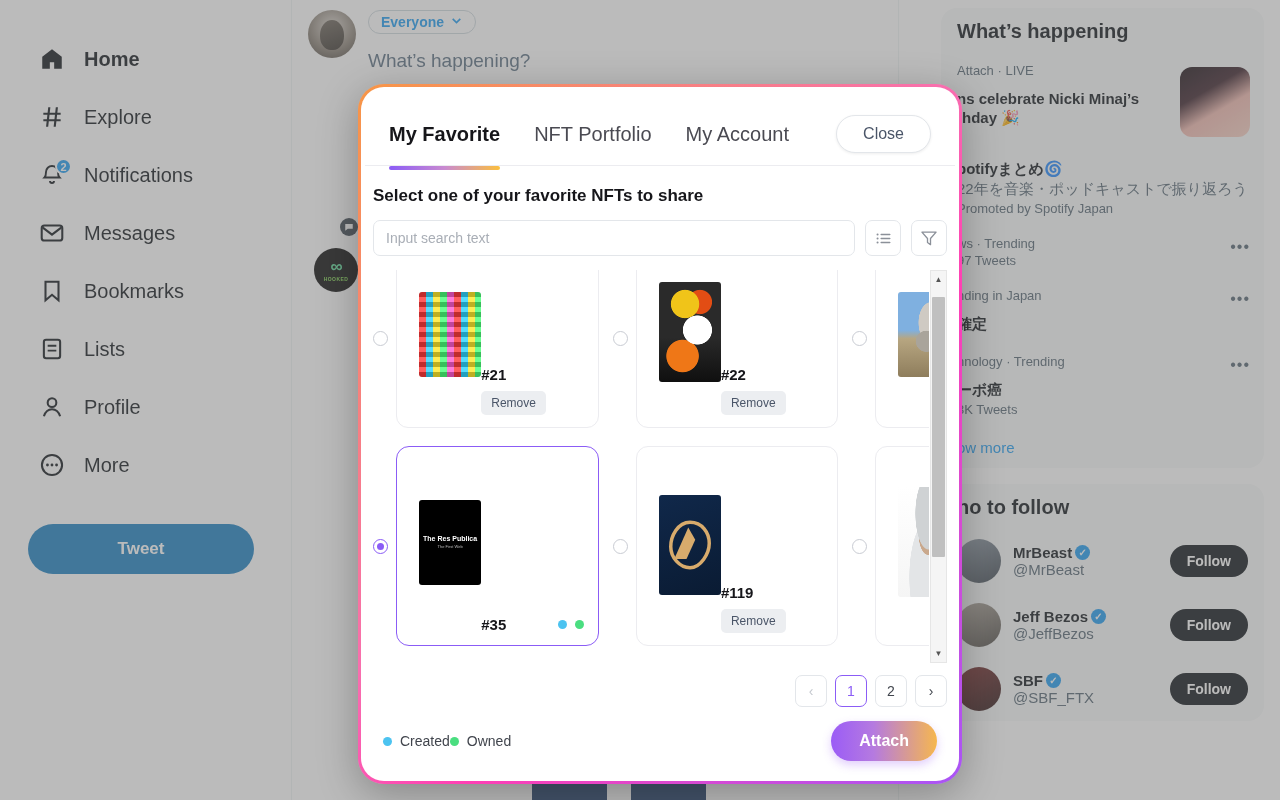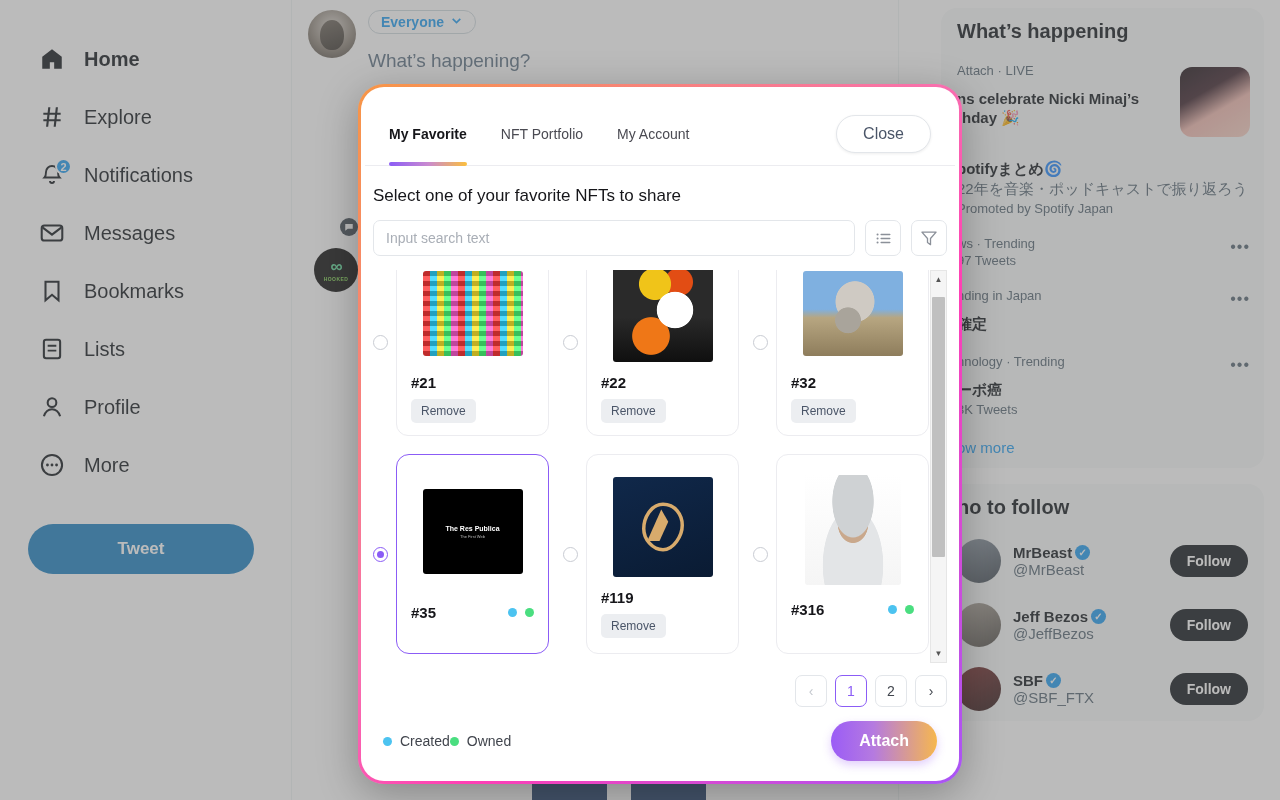--- a/index.html
+++ b/index.html
@@ -88,50 +88,50 @@
     position:absolute; left:358px; top:84px; width:604px; height:700px; z-index:10;
     border-radius:26px; padding:3px;
     background: linear-gradient(135deg, #f79646 0%, #f86fae 45%, #ff3fb4 62%, #a855f7 100%);
     box-shadow: 0 10px 40px rgba(0,0,0,0.28);
   }
   .modal {
     width:100%; height:100%; background:#fff; border-radius:23px; position:relative; overflow:hidden;
     display:flex; flex-direction:column;
   }
   .tabs-row { display:flex; align-items:center; padding:28px 28px 0 28px; }
-  .tab { font-size:14px; color:#4a4a52; margin-right:34px; padding-bottom:12px; cursor:pointer; position:relative; }
+  .tab { font-size:20px; color:#4a4a52; margin-right:34px; padding-bottom:12px; cursor:pointer; position:relative; }
   .tab.active { font-weight:bold; color:#16161a; }
   .tab.active::after {
     content:""; position:absolute; left:0; right:0; bottom:-12px; height:4px; border-radius:2px;
     background: linear-gradient(90deg,#8b5cf6 0%, #c98ad0 50%, #fbbf3d 100%);
   }
   .close-btn {
     margin-left:auto; margin-bottom:12px; background:#fff; border:1px solid #e3e6ea; border-radius:20px;
     padding:9px 26px; font-size:16px; color:#4a5568; cursor:pointer; box-shadow:0 1px 3px rgba(0,0,0,0.07);
   }
   .tab-divider { height:1px; background:#ececf0; margin:0 4px; }
-  .modal-sub { font-size:17px; font-weight:normal; color:#16161a; padding:20px 12px 0 12px; }
+  .modal-sub { font-size:17px; font-weight:bold; color:#16161a; padding:20px 12px 0 12px; }
   .search-row { display:flex; align-items:center; gap:10px; padding:14px 12px 0 12px; }
   .search-input {
     flex:1; height:36px; border:1px solid #e3e6ea; border-radius:7px; padding:0 12px;
     font-size:14px; color:#16161a; font-family:"Liberation Sans", sans-serif; outline:none; background:#fff;
   }
   .search-input::placeholder { color:#a9aeb6; }
   .icon-btn { width:36px; height:36px; border:1px solid #e3e6ea; border-radius:7px; background:#fff; display:flex; align-items:center; justify-content:center; cursor:pointer; }
 
   .grid-area { flex:1; position:relative; margin:14px 12px 0 12px; overflow:hidden; }
   .grid-scroll { position:absolute; inset:0 18px 0 0; overflow:hidden; }
   .grid { display:grid; grid-template-columns:repeat(3,1fr); gap:18px 14px; padding-top:0; margin-top:-22px; }
   .cell { display:flex; align-items:center; gap:8px; }
   .radio { width:15px; height:15px; border-radius:50%; border:1.5px solid #c9ccd3; flex:none; cursor:pointer; position:relative; background:#fff; }
   .radio.checked { border-color:#8b5cf6; }
   .radio.checked::after { content:""; position:absolute; left:3px; top:3px; width:7px; height:7px; border-radius:50%; background:#8b5cf6; }
   .card {
     flex:1; border:1px solid #ececf0; border-radius:12px; background:#fff; min-height:180px;
-    display:flex; flex-direction:column; align-items:center; padding:12px 14px 12px 14px;
+    display:flex; flex-direction:row; align-items:flex-end; padding:12px 14px 12px 22px;
   }
   .card.selected { border-color:#8b5cf6;border-radius:13px; }
   .card-thumb { width:100px; height:85px; border-radius:3px; margin:10px 0 18px 0; align-self:center; }
   .card-foot { width:100%; }
   .card-title-row { display:flex; align-items:center; width:100%; }
   .card-title { font-size:15px; font-weight:bold; color:#16161a; }
   .dots { margin-left:auto; display:flex; gap:8px; }
   .dot { width:9px; height:9px; border-radius:50%; }
   .dot.created { background:#4cc3f0; }
   .dot.owned { background:#4ade80; }

